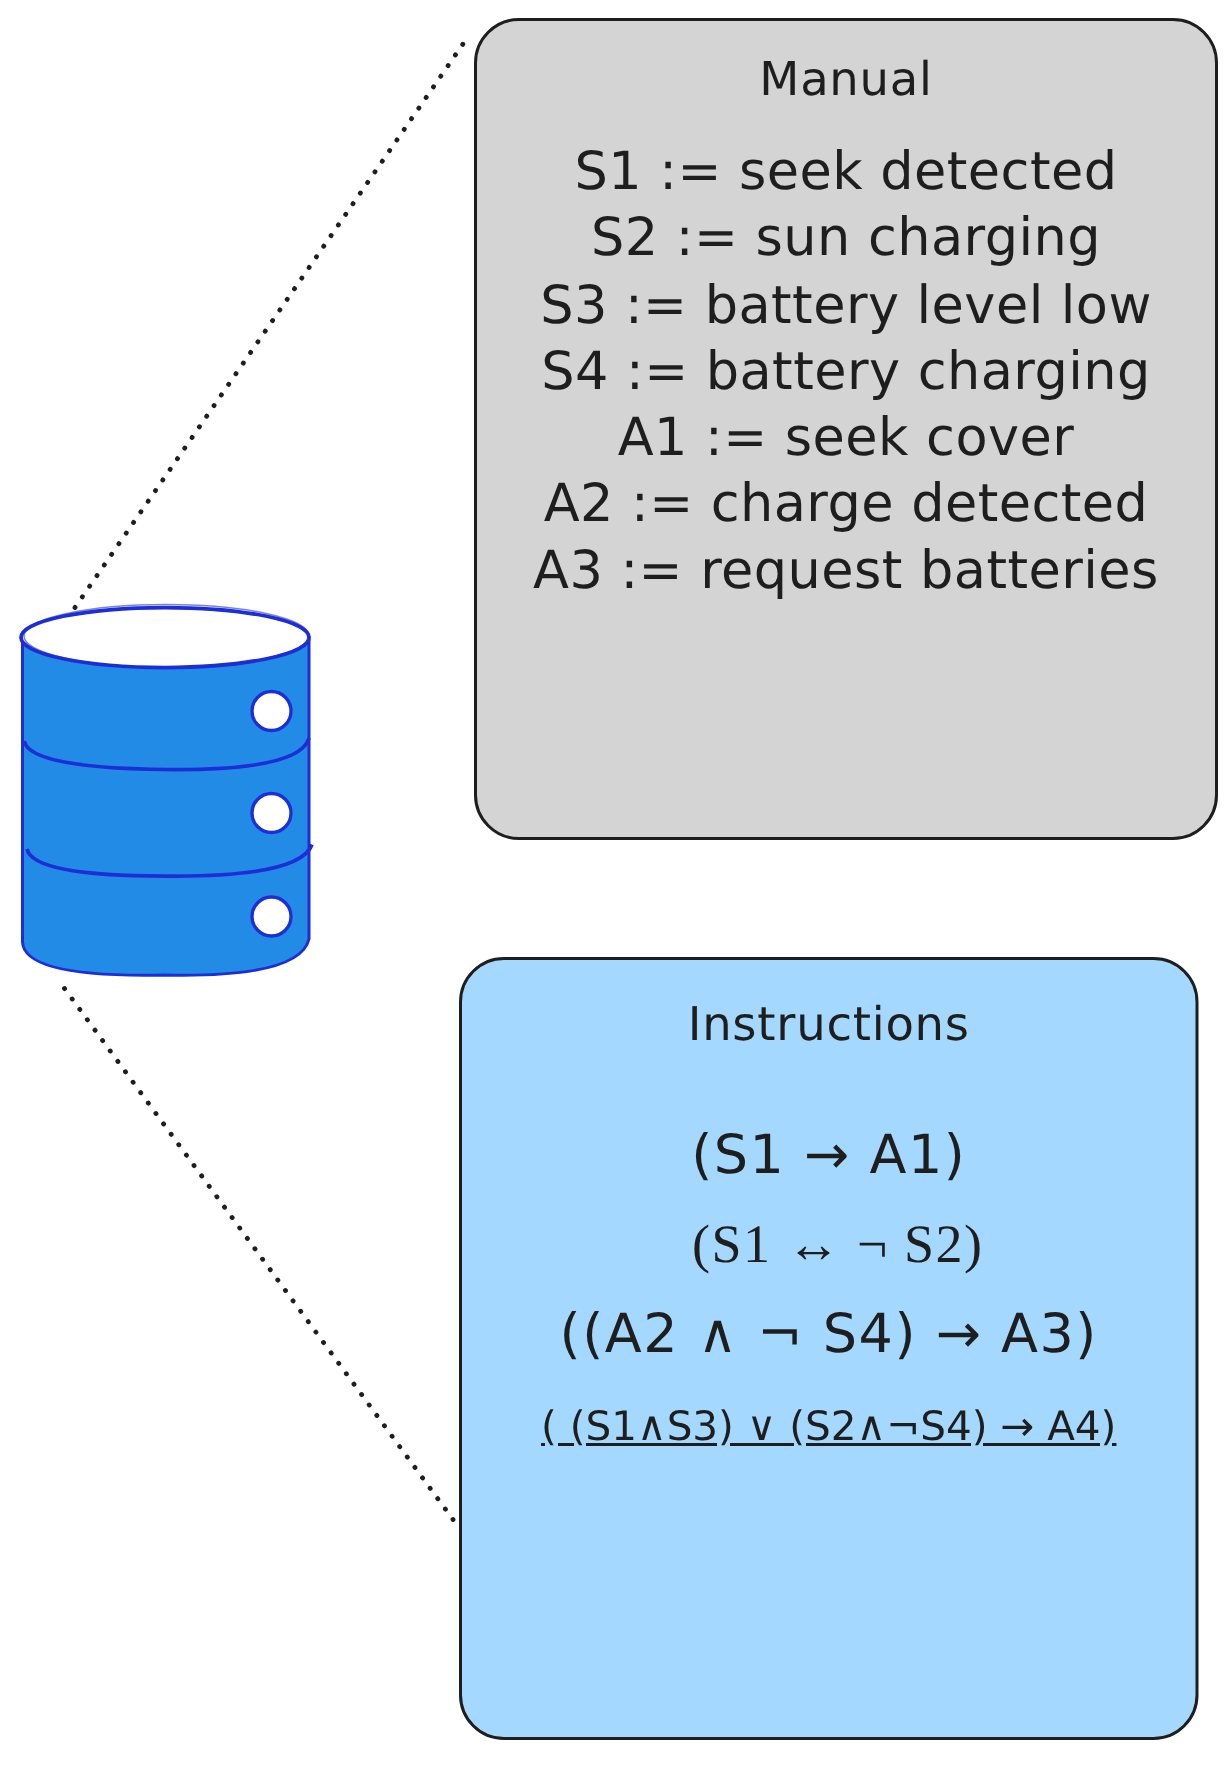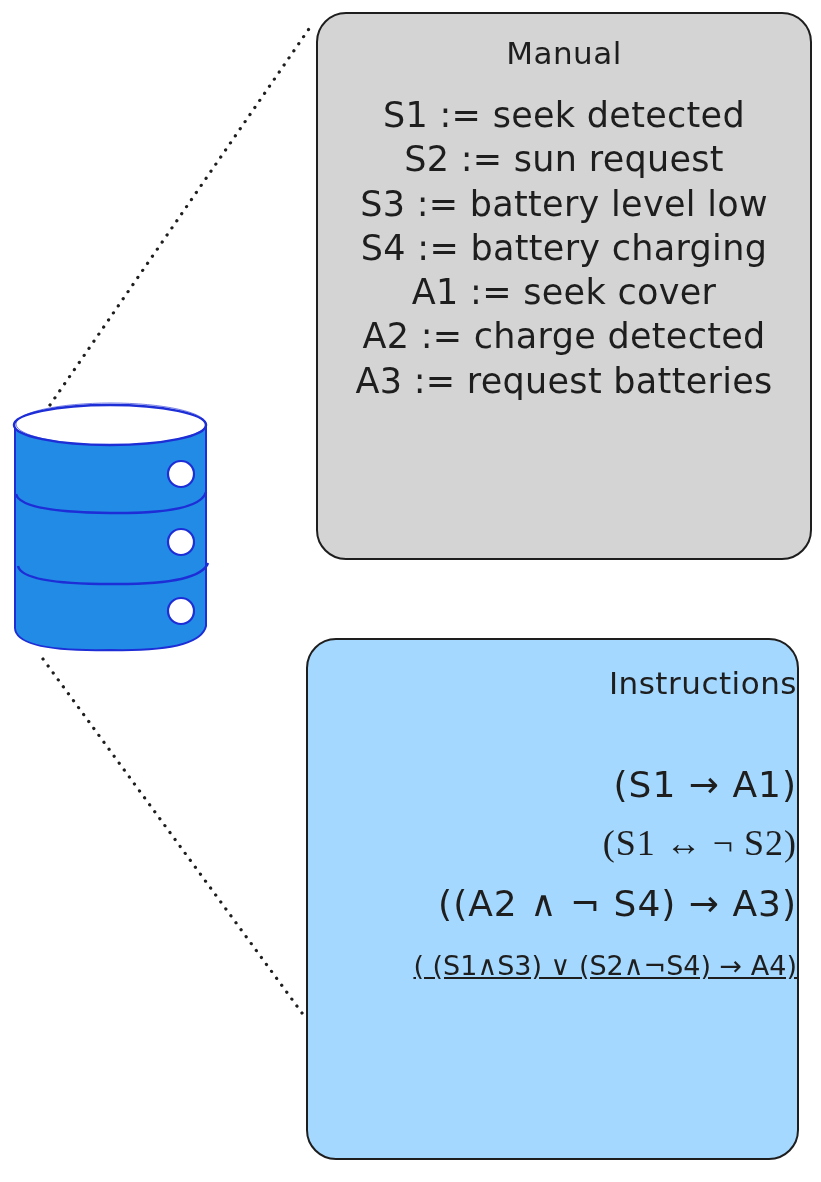--- a/index.html
+++ b/index.html
@@ -7,21 +7,21 @@
          font-family: "DejaVu Sans", sans-serif; color: #1e1e1e; }
   .canvas { position: absolute; left: 0; top: 0; width: 821px; height: 1182px; }
   .box { position: absolute; box-sizing: border-box; border: 2.5px solid #1e1e1e;
          border-radius: 30px; text-align: center; }
   .manual { left: 316px; top: 12px; width: 496px; height: 548px; background: #d4d4d4; }
   .instructions { left: 306px; top: 638px; width: 493px; height: 522px; background: #a5d8ff; }
   .box-title { font-size: 31px; line-height: 1; margin-top: 24px; letter-spacing: 0.5px; }
   .instructions .box-title { margin-top: 28px; }
   .manual-list { margin-top: 24px; }
   .manual-line { font-size: 35px; line-height: 44.3px; white-space: nowrap; letter-spacing: 0.3px; }
-  .instr-list { margin-top: 58px; }
+  .instr-list { margin-top: 44px; }
   .instr-line { font-size: 36px; white-space: nowrap; letter-spacing: 1px; }
   .instr-line.l0 { height: 56px; line-height: 56px; }
   .instr-line.l1 { height: 62px; line-height: 62px; }
   .instr-line.l2 { height: 60px; line-height: 60px; margin-left: 12px; font-family: Liberation Serif, serif; }
   .instr-line.l3 { height: 62px; line-height: 62px; }
   .instr-line.l4 { height: 62px; line-height: 62px; font-size: 27px; letter-spacing: 0px; text-decoration: underline; }
   svg.db { position: absolute; left: 0; top: 0; }
 </style>
 </head>
 <body>
@@ -42,30 +42,30 @@
       <circle cx="181" cy="474" r="13" fill="#ffffff" stroke="#1e2ed6" stroke-width="2.2"></circle>
       <circle cx="181" cy="542" r="13" fill="#ffffff" stroke="#1e2ed6" stroke-width="2.2"></circle>
       <circle cx="181" cy="611" r="13" fill="#ffffff" stroke="#1e2ed6" stroke-width="2.2"></circle>
     </g>
   </svg>
 
   <div class="box manual" style="background: rgb(212, 212, 212);">
     <div class="box-title">Manual</div>
     <div class="manual-list">
       <div class="manual-line">S1 := seek detected</div>
-      <div class="manual-line">S2 := sun request</div>
+      <div class="manual-line">S2 := sun charging</div>
       <div class="manual-line">S3 := battery level low</div>
       <div class="manual-line">S4 := battery charging</div>
       <div class="manual-line">A1 := seek cover</div>
       <div class="manual-line">A2 := charge detected</div>
       <div class="manual-line">A3 := request batteries</div>
     </div>
   </div>
 
-  <div class="box instructions" style="background: rgb(165, 216, 255); text-align: right;">
+  <div class="box instructions" style="background: rgb(165, 216, 255);">
     <div class="box-title">Instructions</div>
     <div class="instr-list">
       <div class="instr-line l0">(S1 → A1)</div>
       <div class="instr-line l2">(S1 ↔ ¬ S2)</div>
       <div class="instr-line l3">((A2 ∧ ¬ S4) → A3)</div>
       <div class="instr-line l4">( (S1∧S3) ∨ (S2∧¬S4) → A4)</div>
     </div>
   </div>
 
 </div>

